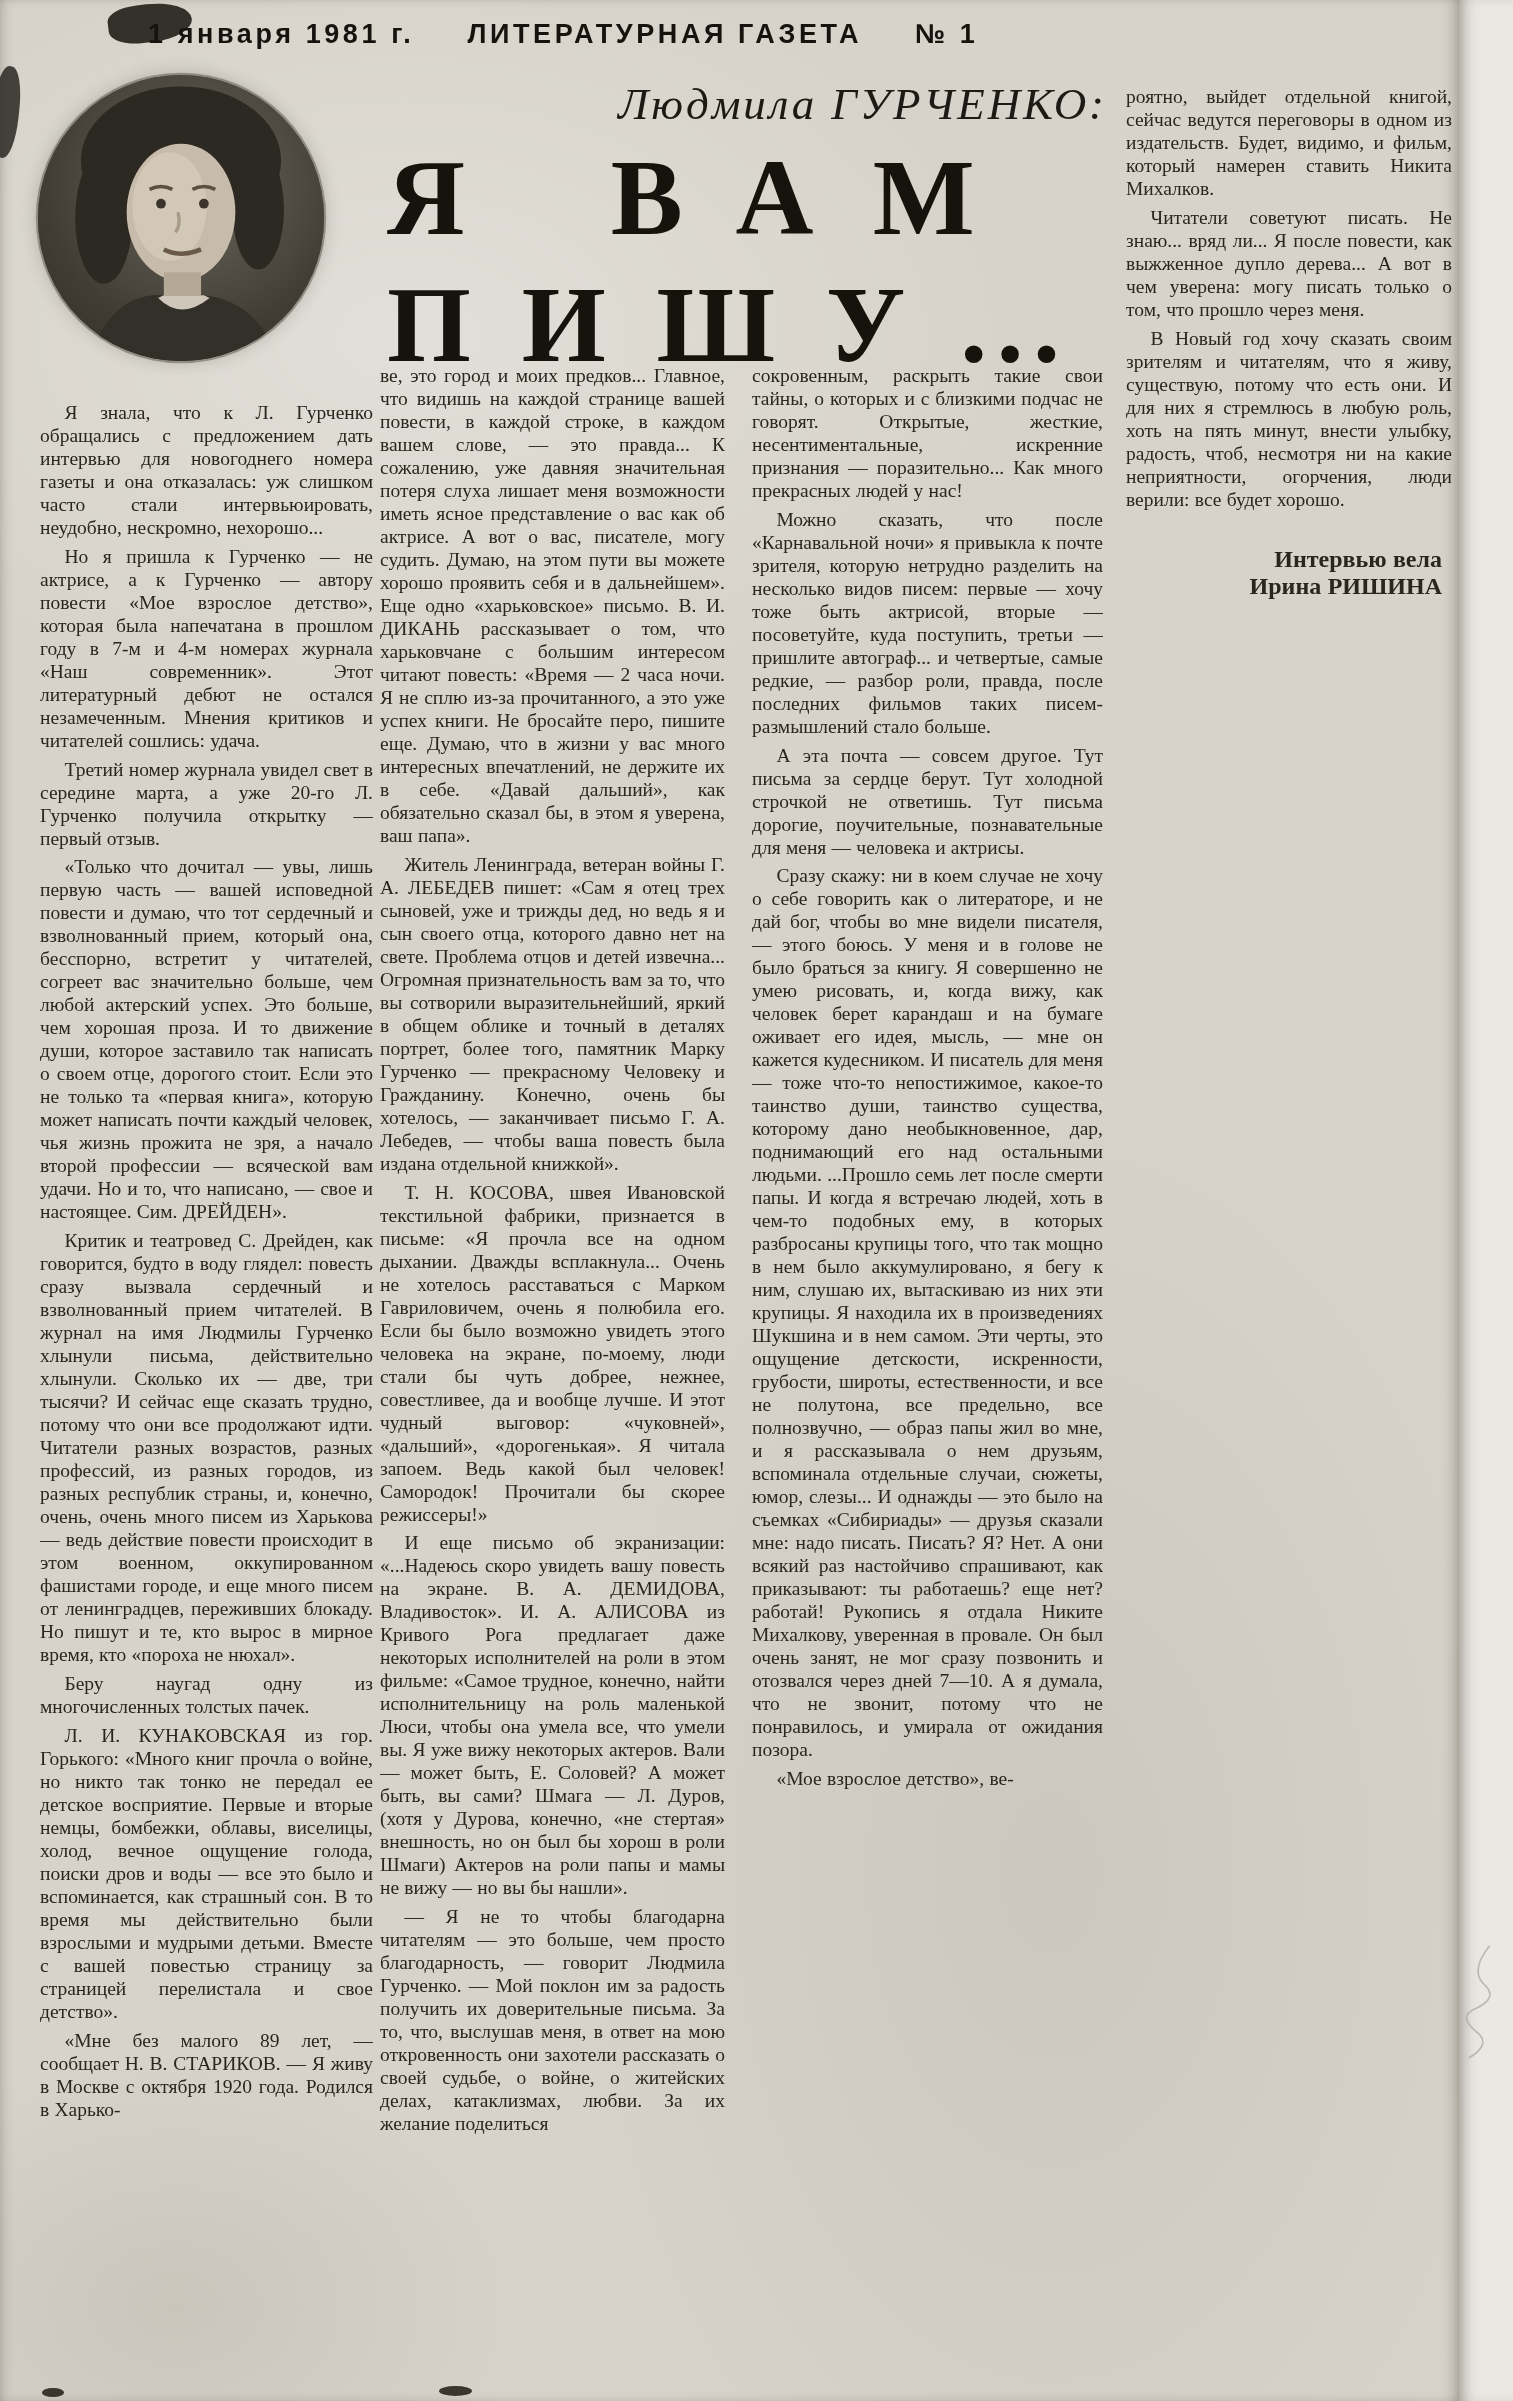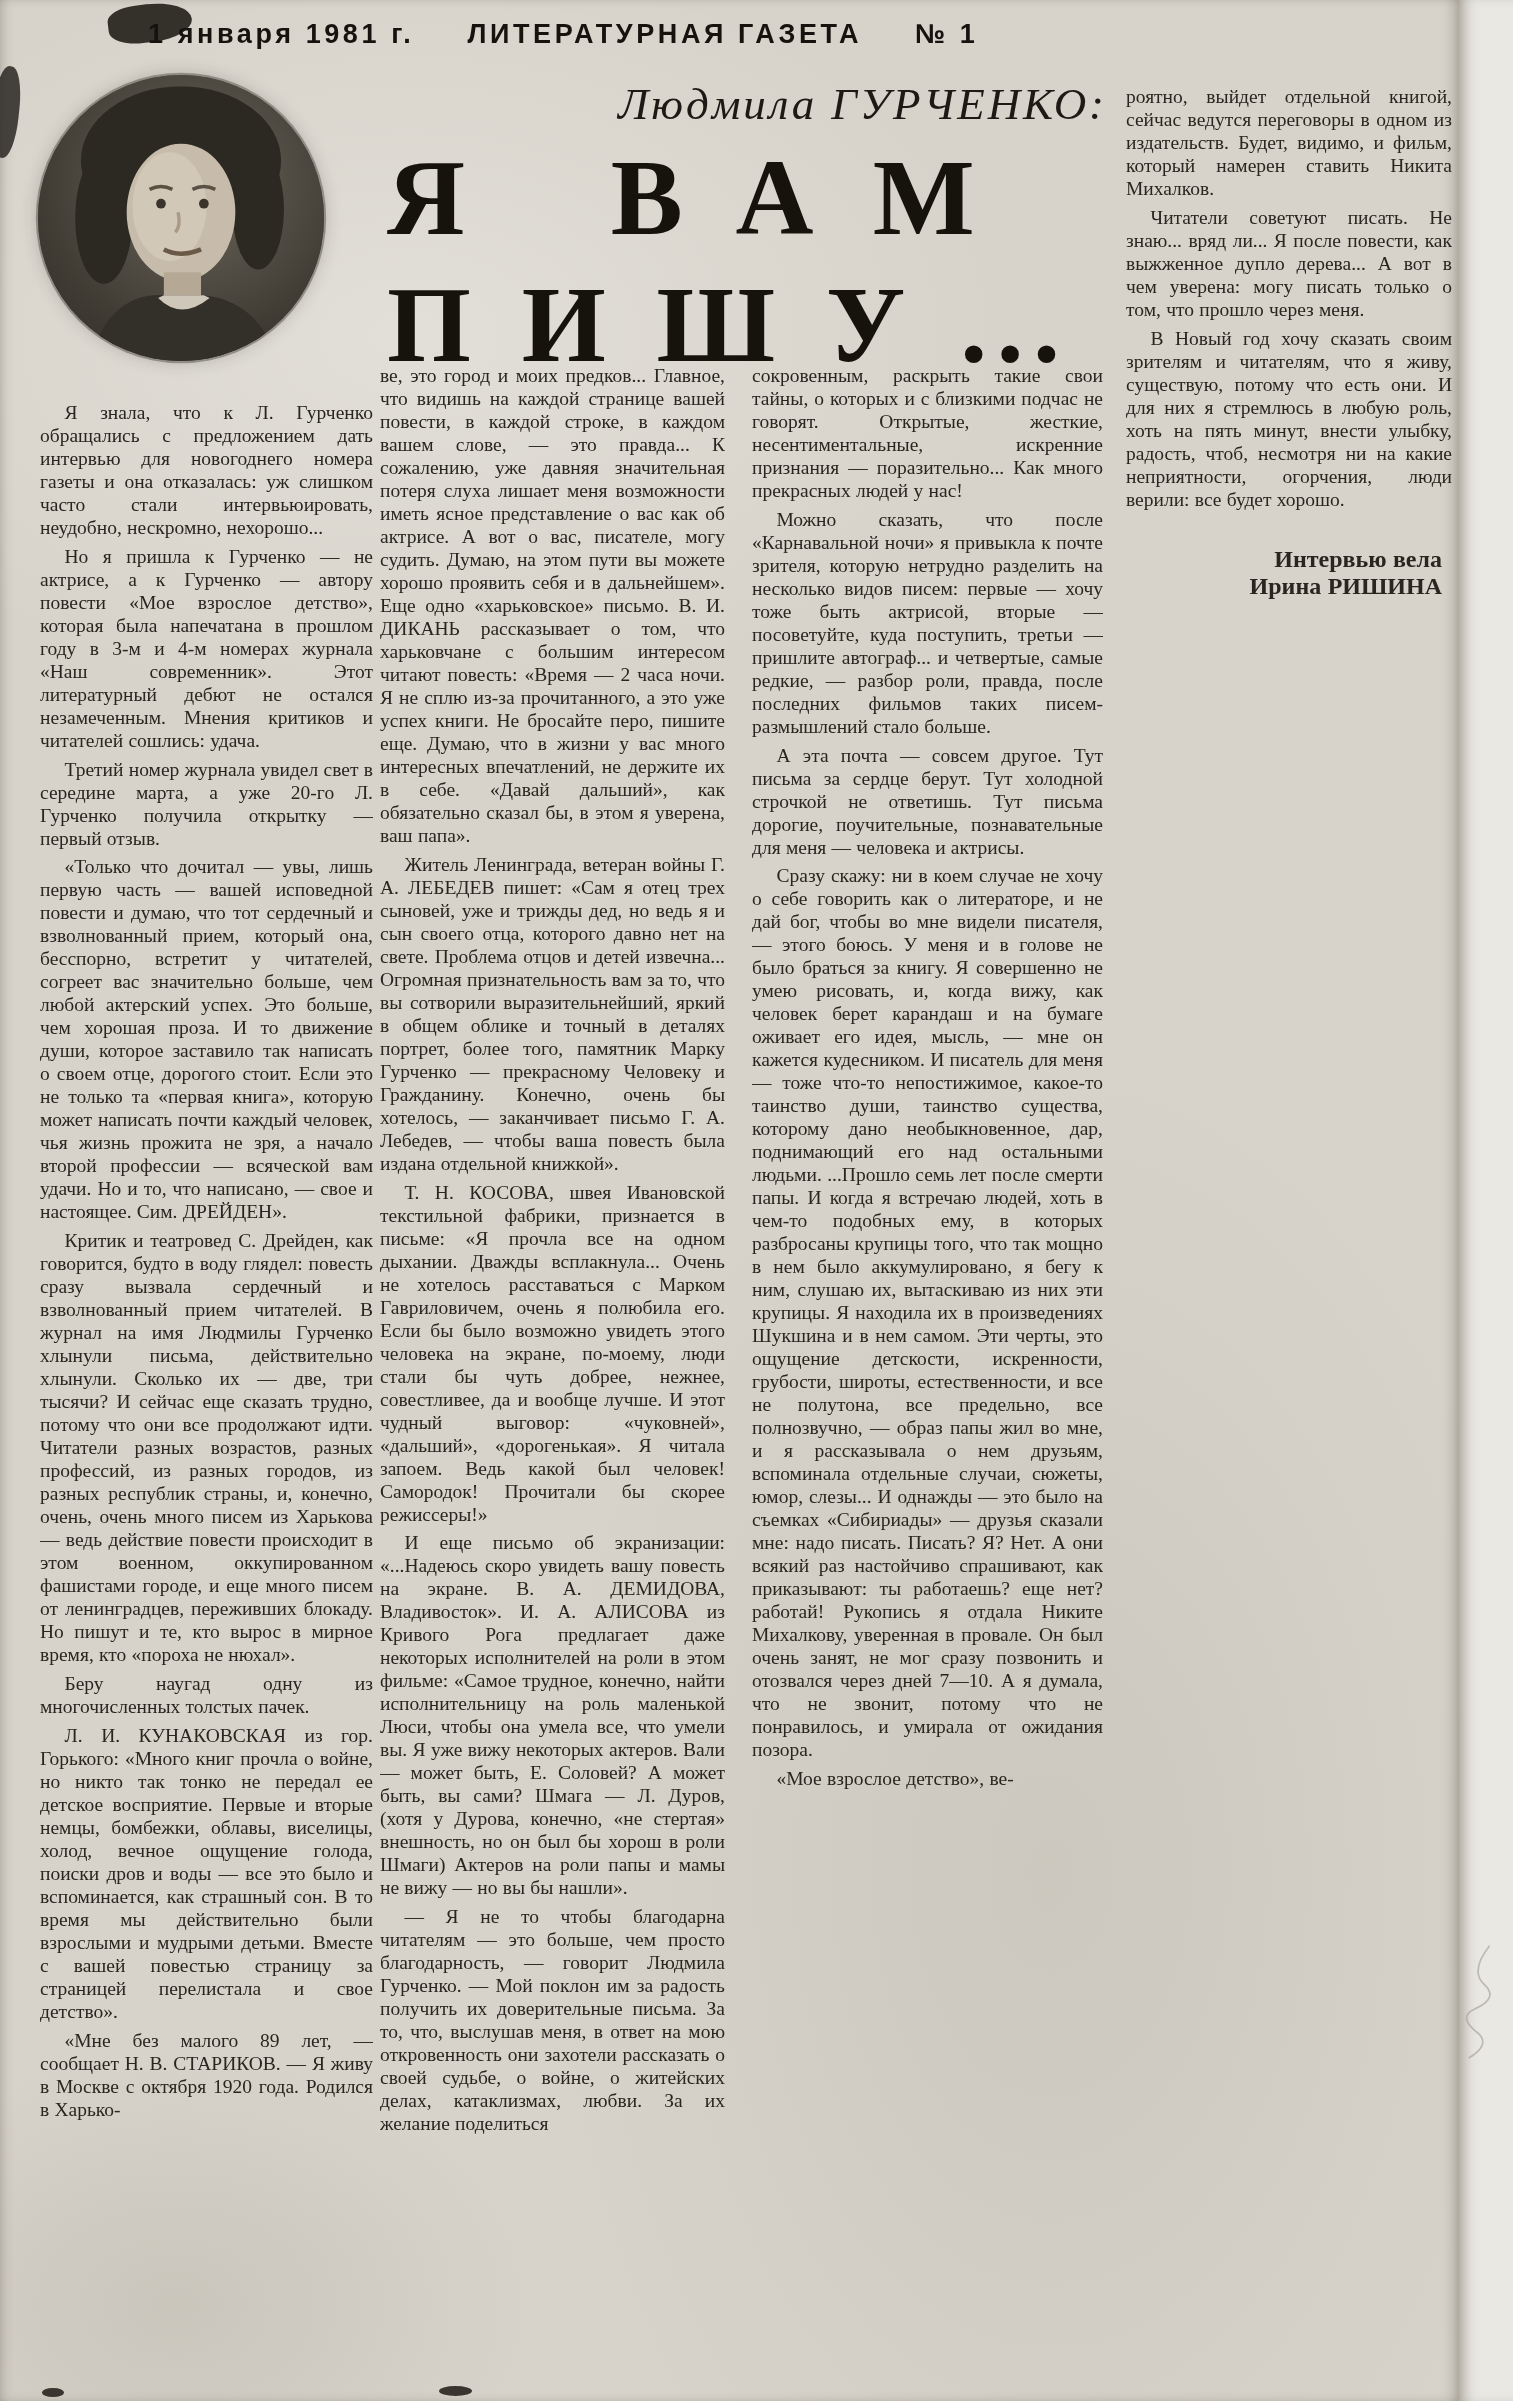--- a/index.html
+++ b/index.html
@@ -119,21 +119,21 @@
 
   <div class="author-line">Людмила ГУРЧЕНКО:</div>
 
   <div class="headline">
     <div class="hl hl1">Я ВАМ</div>
     <div class="hl hl2">ПИШУ…</div>
   </div>
 
   <section class="col col1">
     <p>Я знала, что к Л. Гурченко обращались с предложением дать интервью для новогоднего номера газеты и она отказалась: уж слишком часто стали интервьюировать, неудобно, нескромно, нехорошо...</p>
-    <p>Но я пришла к Гурченко — не актрисе, а к Гурченко — автору повести «Мое взрослое детство», которая была напечатана в прошлом году в 3-м и 4-м номерах журнала «Наш современник». Этот литературный дебют не остался незамеченным. Мнения критиков и читателей сошлись: удача.</p>
+    <p>Но я пришла к Гурченко — не актрисе, а к Гурченко — автору повести «Мое взрослое детство», которая была напечатана в прошлом году в 7-м и 4-м номерах журнала «Наш современник». Этот литературный дебют не остался незамеченным. Мнения критиков и читателей сошлись: удача.</p>
     <p>Третий номер журнала увидел свет в середине марта, а уже 20-го Л. Гурченко получила открытку — первый отзыв.</p>
     <p>«Только что дочитал — увы, лишь первую часть — вашей исповедной повести и думаю, что тот сердечный и взволнованный прием, который она, бесспорно, встретит у читателей, согреет вас значительно больше, чем любой актерский успех. Это больше, чем хорошая проза. И то движение души, которое заставило так написать о своем отце, дорогого стоит. Если это не только та «первая книга», которую может написать почти каждый человек, чья жизнь прожита не зря, а начало второй профессии — всяческой вам удачи. Но и то, что написано, — свое и настоящее. Сим. ДРЕЙДЕН».</p>
     <p>Критик и театровед С. Дрейден, как говорится, будто в воду глядел: повесть сразу вызвала сердечный и взволнованный прием читателей. В журнал на имя Людмилы Гурченко хлынули письма, действительно хлынули. Сколько их — две, три тысячи? И сейчас еще сказать трудно, потому что они все продолжают идти. Читатели разных возрастов, разных профессий, из разных городов, из разных республик страны, и, конечно, очень, очень много писем из Харькова — ведь действие повести происходит в этом военном, оккупированном фашистами городе, и еще много писем от ленинградцев, переживших блокаду. Но пишут и те, кто вырос в мирное время, кто «пороха не нюхал».</p>
     <p>Беру наугад одну из многочисленных толстых пачек.</p>
     <p>Л. И. КУНАКОВСКАЯ из гор. Горького: «Много книг прочла о войне, но никто так тонко не передал ее детское восприятие. Первые и вторые немцы, бомбежки, облавы, виселицы, холод, вечное ощущение голода, поиски дров и воды — все это было и вспоминается, как страшный сон. В то время мы действительно были взрослыми и мудрыми детьми. Вместе с вашей повестью страницу за страницей перелистала и свое детство».</p>
     <p>«Мне без малого 89 лет, — сообщает Н. В. СТАРИКОВ. — Я живу в Москве с октября 1920 года. Родился в Харько-</p>
   </section>
 
   <section class="col col2">
     <p class="cont">ве, это город и моих предков... Главное, что видишь на каждой странице вашей повести, в каждой строке, в каждом вашем слове, — это правда... К сожалению, уже давняя значительная потеря слуха лишает меня возможности иметь ясное представление о вас как об актрисе. А вот о вас, писателе, могу судить. Думаю, на этом пути вы можете хорошо проявить себя и в дальнейшем». Еще одно «харьковское» письмо. В. И. ДИКАНЬ рассказывает о том, что харьковчане с большим интересом читают повесть: «Время — 2 часа ночи. Я не сплю из-за прочитанного, а это уже успех книги. Не бросайте перо, пишите еще. Думаю, что в жизни у вас много интересных впечатлений, не держите их в себе. «Давай дальший», как обязательно сказал бы, в этом я уверена, ваш папа».</p>

